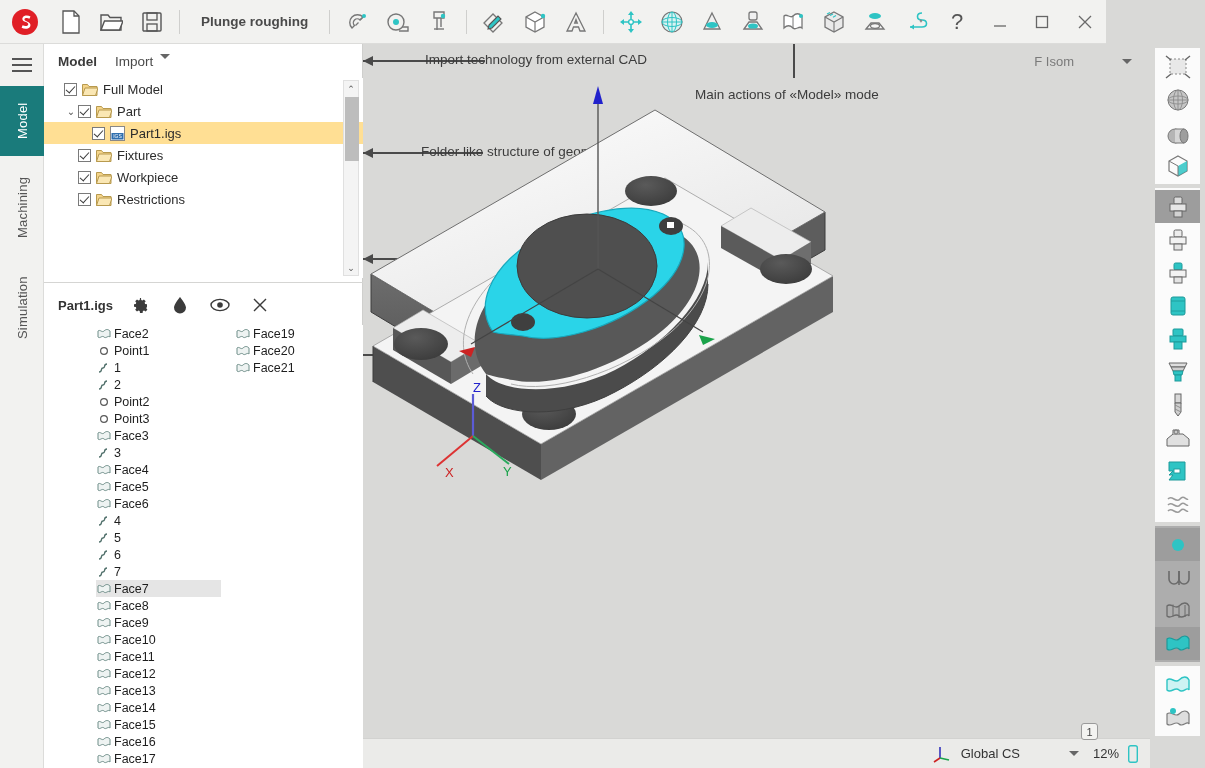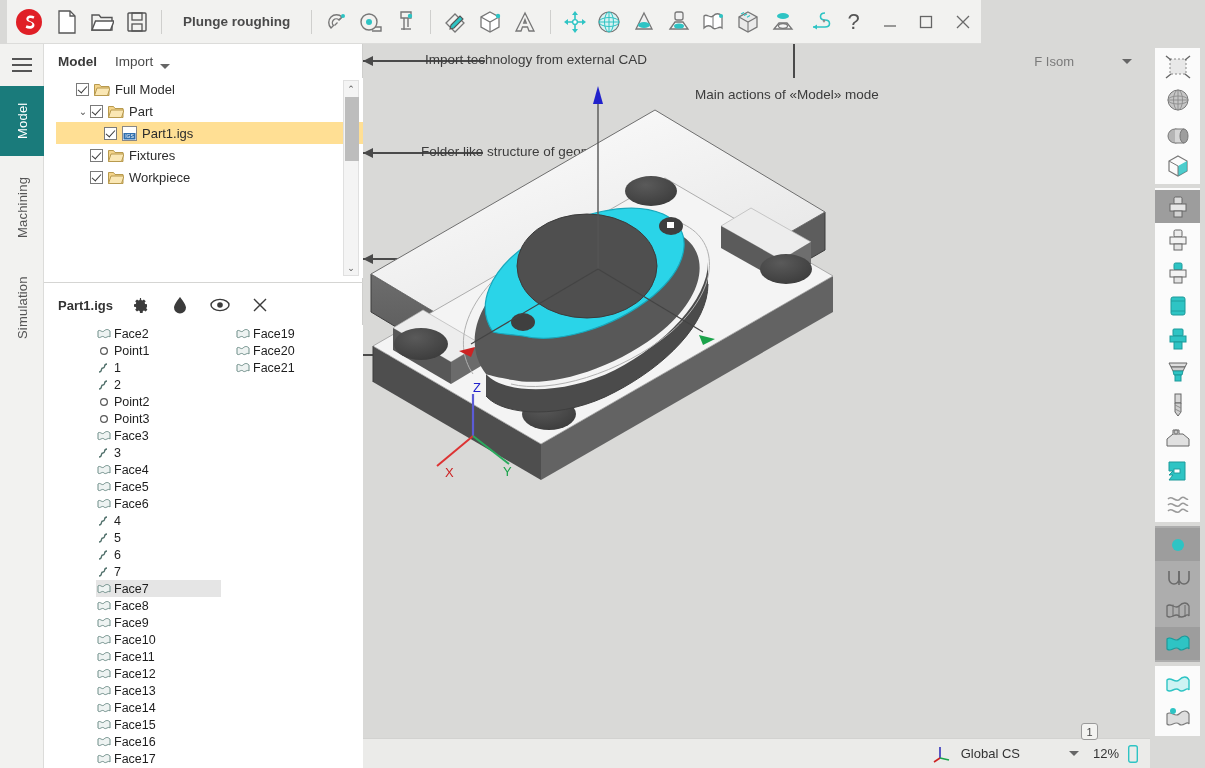--- a/index.html
+++ b/index.html
@@ -6,23 +6,23 @@
   html, body {
     width: 1205px; height: 768px;
     font-family: "Liberation Sans", sans-serif;
     background: #d9d9d7;
     overflow: hidden;
   }
   #app { position: relative; width: 1205px; height: 768px; }
 
   
   .topbar {
-    position: absolute; left: 0; top: 0; width: 974px; height: 44px;
+    position: absolute; left: 0; top: 0; width: 1106px; height: 44px;
     background: #f2f2f0; border-bottom: 1px solid #dcdcda;
-    display: flex; align-items: center; margin-left: 7px;
+    display: flex; align-items: center;
   }
   .logo { width: 52px; display: flex; align-items: center; justify-content: center; }
   .tb-icon {
     width: 42px; height: 44px; display: flex; align-items: center; justify-content: center;
     cursor: pointer;
   }
   .tb-sep { width: 1px; height: 24px; background: #cfcfcd; margin: 0 7px; }
   .doc-title {
     font-size: 13.5px; font-weight: bold; color: #4a4a4a;
     padding: 0 14px; white-space: nowrap;
@@ -52,25 +52,25 @@
   
   .leftpanel {
     position: absolute; left: 44px; top: 44px; width: 319px; height: 724px;
     background: #ffffff; border-right: 1px solid #cfcfcd;
   }
   .panelhead {
     height: 34px; display: flex; align-items: center; padding-left: 14px;
     background: #fff; gap: 18px;
   }
   .panelhead .ph-title { font-size: 13.5px; font-weight: bold; color: #3b3b3b; }
-  .ph-import { font-size: 13.5px; color: #4a4a4a; cursor: pointer; display:flex; align-items:flex-end; gap:7px;}
+  .ph-import { font-size: 13.5px; color: #4a4a4a; cursor: pointer; display:flex; align-items:flex-start; gap:7px;}
   .caret { width:0;height:0;border-left:5px solid transparent;border-right:5px solid transparent;border-top:5px solid #666; }
 
   .tree {
-    position: absolute; left: 12px; top: 34px; width: 319px; height: 200px;
+    position: absolute; left: 0; top: 34px; width: 319px; height: 200px;
     background: #fff; overflow: hidden;
   }
   .treerow {
     height: 22px; display: flex; align-items: center; font-size: 13px; color: #2c2c2c;
     cursor: pointer; padding-left: 6px;
   }
   .treerow.sel { background: #ffdf94; }
   .chk {
     width: 13px; height: 13px; border: 1px solid #7a7a7a; background: #fff;
     margin-right: 5px; position: relative; flex: 0 0 auto;
@@ -391,20 +391,30 @@
         <div class="treerow">
           <span class="indent" style="width:14px"></span>
           <span class="expander"></span>
           <span class="chk"></span>
           <span class="folder-ico"><svg width="16" height="13" viewBox="0 0 16 13">
               <path d="M0.5 12.5V1.5h5l1.5 2h8v9z" fill="#f4d48a" stroke="#b89a4e" stroke-width="1"></path>
               <path d="M0.5 12.5L3 5h13l-2.5 7.5z" fill="#fae7b4" stroke="#b89a4e" stroke-width="1"></path>
             </svg></span>
           <span>Workpiece</span>
         </div>
+        <div class="treerow">
+          <span class="indent" style="width:14px"></span>
+          <span class="expander"></span>
+          <span class="chk"></span>
+          <span class="folder-ico"><svg width="16" height="13" viewBox="0 0 16 13">
+              <path d="M0.5 12.5V1.5h5l1.5 2h8v9z" fill="#f4d48a" stroke="#b89a4e" stroke-width="1"></path>
+              <path d="M0.5 12.5L3 5h13l-2.5 7.5z" fill="#fae7b4" stroke="#b89a4e" stroke-width="1"></path>
+            </svg></span>
+          <span>Restrictions</span>
+        </div>
       </div>
 
     <div class="tree-scroll">
       <div class="ts-arrow">⌃</div>
       <div class="ts-thumb"></div>
       <div class="ts-arrow" style="position:absolute;bottom:0;left:0;width:14px;">⌄</div>
     </div>
 
     <div class="divider"></div>
 

